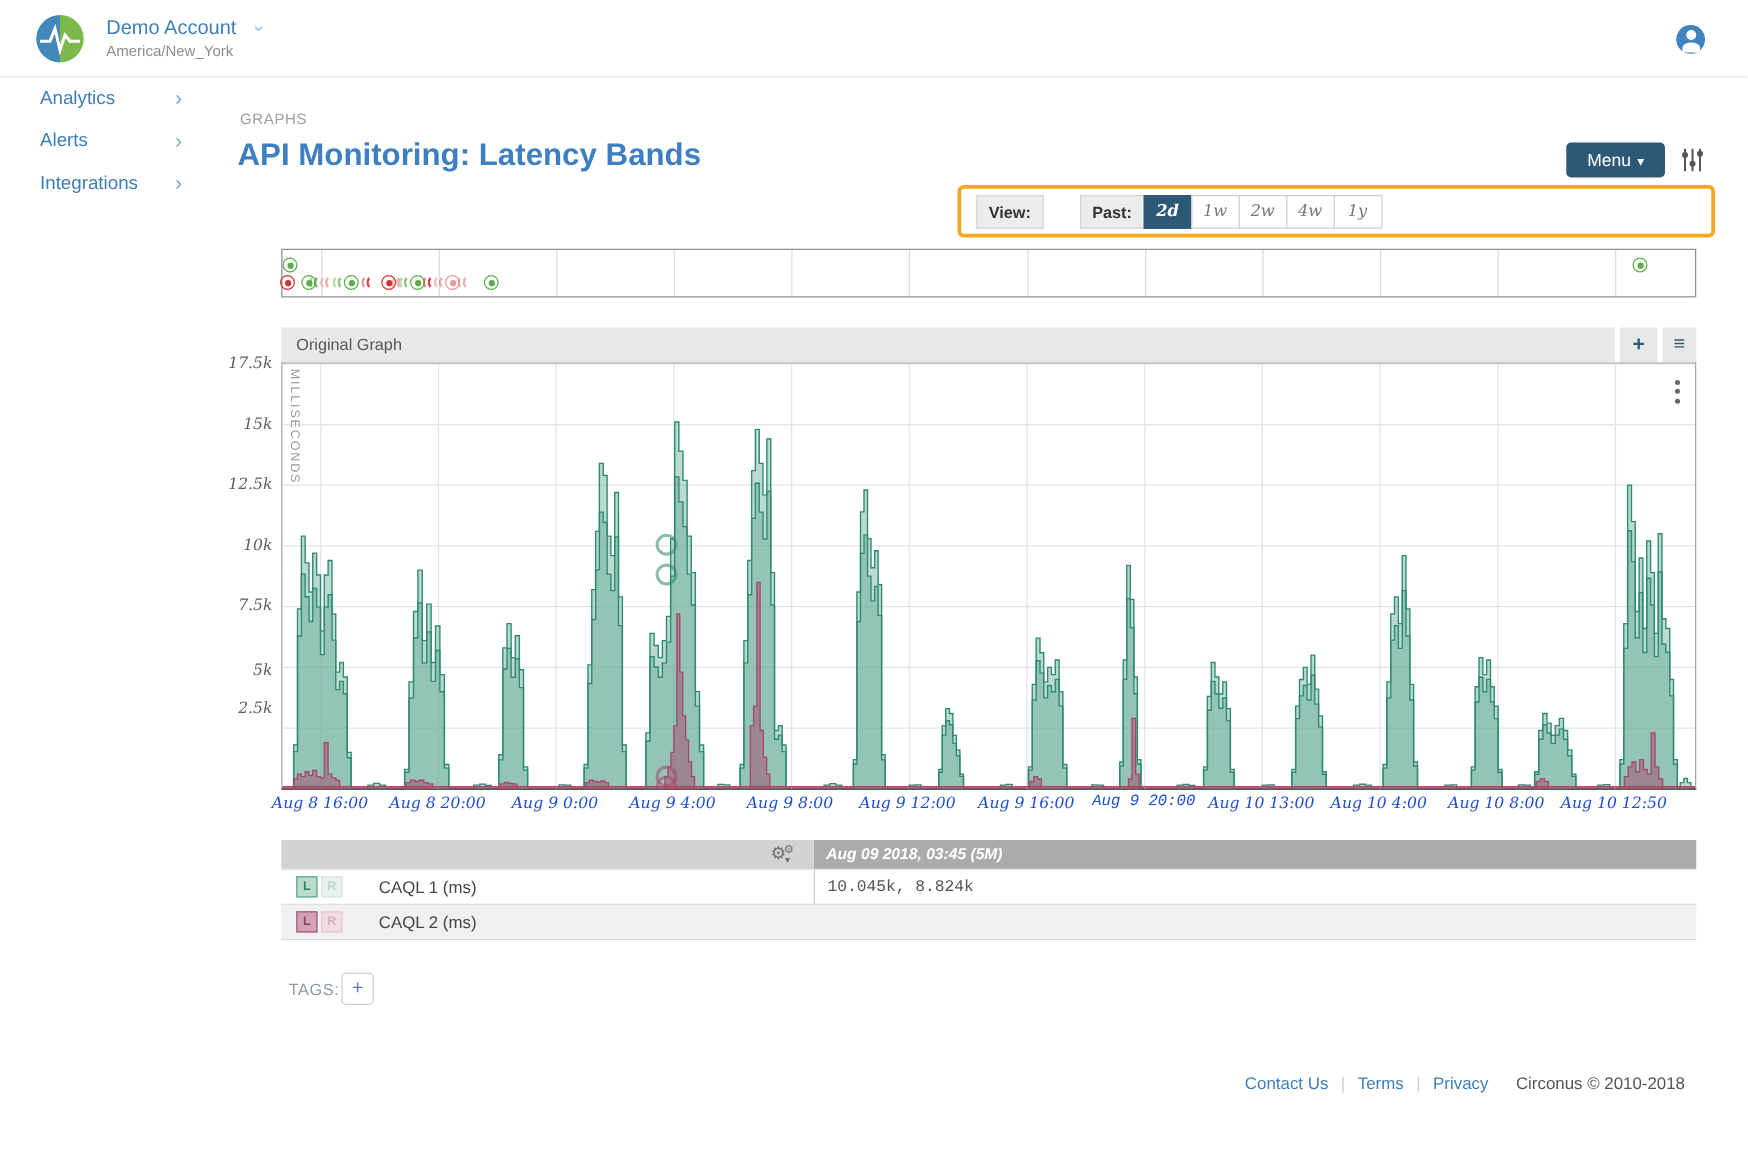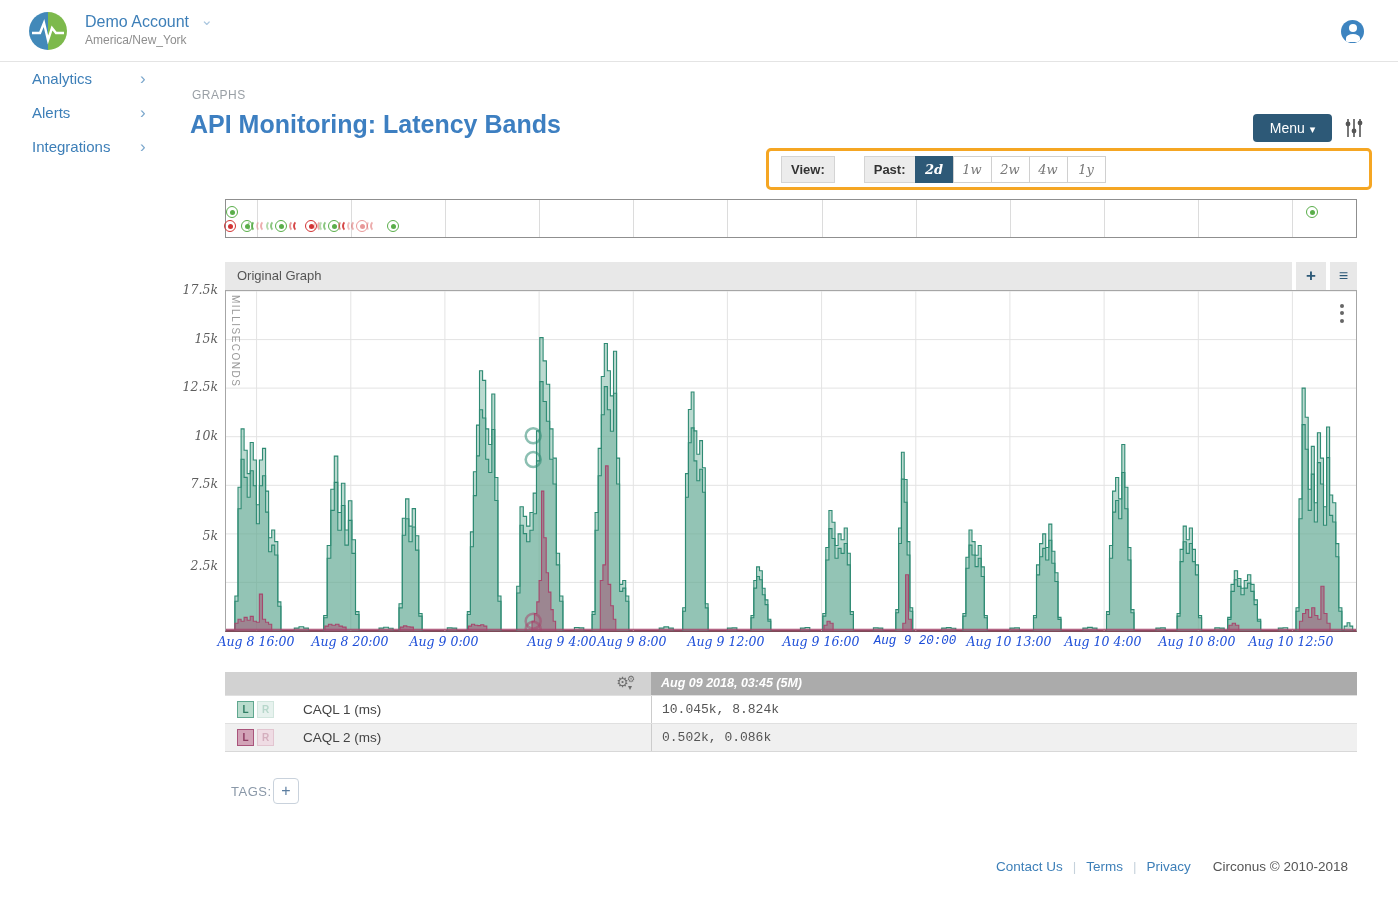--- a/index.html
+++ b/index.html
@@ -372,21 +372,21 @@
       <div class="ylab" style="top: 379px;">12.5k</div>
       <div class="ylab" style="top: 428px;">10k</div>
       <div class="ylab" style="top: 476px;">7.5k</div>
       <div class="ylab" style="top: 528px;">5k</div>
       <div class="ylab" style="top: 558px;">2.5k</div>
     </div>
   <div id="xlabels">
       <div class="xlab" style="left: 206px;">Aug 8 16:00</div>
       <div class="xlab" style="left: 300px;">Aug 8 20:00</div>
       <div class="xlab" style="left: 394px;">Aug 9 0:00</div>
-      <div class="xlab" style="left: 512px; text-align: center;">Aug 9 4:00</div>
+      <div class="xlab" style="left: 488px; text-align: center;">Aug 9 4:00</div>
       <div class="xlab" style="left: 582px;">Aug 9 8:00</div>
       <div class="xlab" style="left: 676px;">Aug 9 12:00</div>
       <div class="xlab" style="left: 771px;">Aug 9 16:00</div>
       <div class="xlab" style="left: 865px; font-family: Liberation Mono, monospace;">Aug 9 20:00</div>
       <div class="xlab" style="left: 959px;">Aug 10 13:00</div>
       <div class="xlab" style="left: 1053px;">Aug 10 4:00</div>
       <div class="xlab" style="left: 1147px;">Aug 10 8:00</div>
       <div class="xlab" style="left: 1241px;">Aug 10 12:50</div>
     </div>
 
@@ -405,21 +405,20 @@
             <span class="lg-label">CAQL 1 (ms)</span>
           </div>
           <div class="lg-right">10.045k, 8.824k</div>
         </div>
         <div class="lg-row even">
           <div class="lg-left">
             <span class="sw" style="background: rgb(210, 163, 183); border-color: rgb(169, 84, 123); color: rgb(141, 59, 97);">L</span>
             <span class="sw" style="background: rgb(239, 220, 228); border-color: rgb(226, 197, 208); color: rgb(212, 175, 190);">R</span>
             <span class="lg-label">CAQL 2 (ms)</span>
           </div>
-          <div class="lg-right">0.502k, 0.086k</div>
         </div>
       </div>
   </div>
 
   <div class="tags-label">TAGS:</div>
   <div class="tags-add">+</div>
 
   <div class="footer" id="footer">
       <span class="foot-link">Contact Us</span>
       <span class="foot-sep">|</span>

